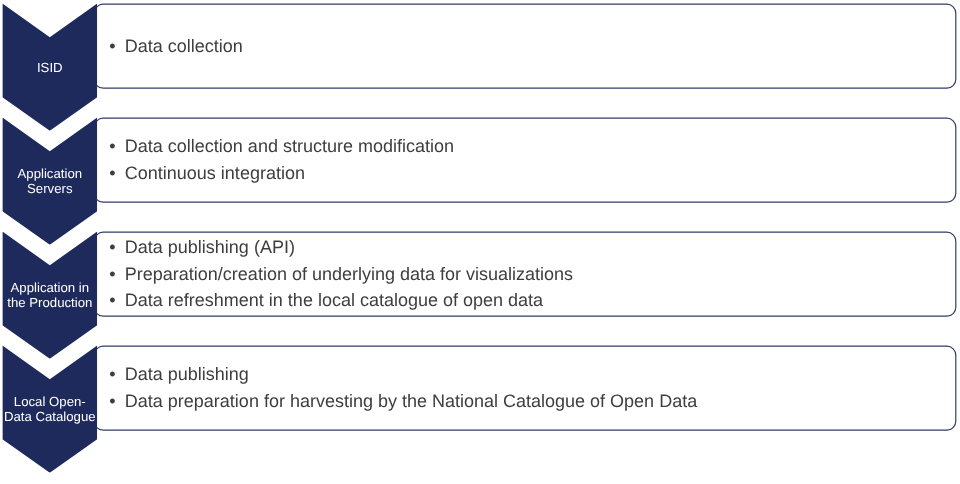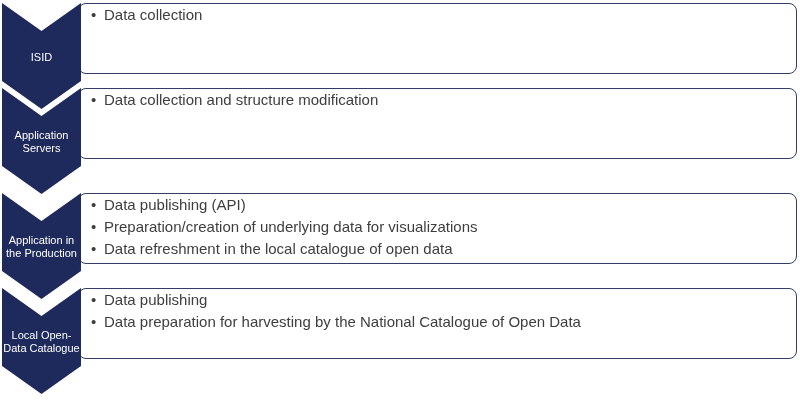--- a/index.html
+++ b/index.html
@@ -12,21 +12,21 @@
   }
   html,body{margin:0;padding:0;background:var(--page-bg);}
   .canvas{
     position:relative;width:800px;height:403px;background:var(--page-bg);
     font-family:"Liberation Sans",sans-serif;overflow:hidden;
   }
   .stage{position:absolute;left:0;width:800px;height:106px;}
   .box{
     position:absolute;left:78px;top:0;width:717px;height:69px;
     background:var(--box-bg);border:1px solid var(--box-border);
-    border-radius:8px;display:flex;align-items:flex-start;z-index:1;
+    border-radius:8px;display:flex;align-items:center;z-index:1;
   }
   .box ul{margin:0;padding:0 10px 0 12px;list-style:none;width:100%;}
   .box li{
     font-size:15px;line-height:22px;color:var(--item-text);
     white-space:nowrap;
   }
   .box li::before{
     content:"\2022";display:inline-block;width:13px;color:var(--item-text);
   }
   .chev{position:absolute;left:2px;top:0;z-index:2;}
@@ -51,24 +51,25 @@
     </div>
     <svg class="chev" width="79" height="106" viewBox="0 0 79 106">
       <polygon points="0,0 39.5,28 79,0 79,78 39.5,106 0,78"></polygon>
     </svg>
     <div class="chev-label">
       <span>ISID</span>
       <span></span>
     </div>
   </div>
 
-  <div class="stage" style="top:88px">
+  <div class="stage" style="top:98px">
     <div class="box">
       <ul>
         <li>Data collection and structure modification</li>
+        <li>Continuous integration</li>
       </ul>
     </div>
     <svg class="chev" width="79" height="106" viewBox="0 0 79 106">
       <polygon points="0,0 39.5,28 79,0 79,78 39.5,106 0,78"></polygon>
     </svg>
     <div class="chev-label">
       <span>Application</span>
       <span>Servers</span>
     </div>
   </div>

